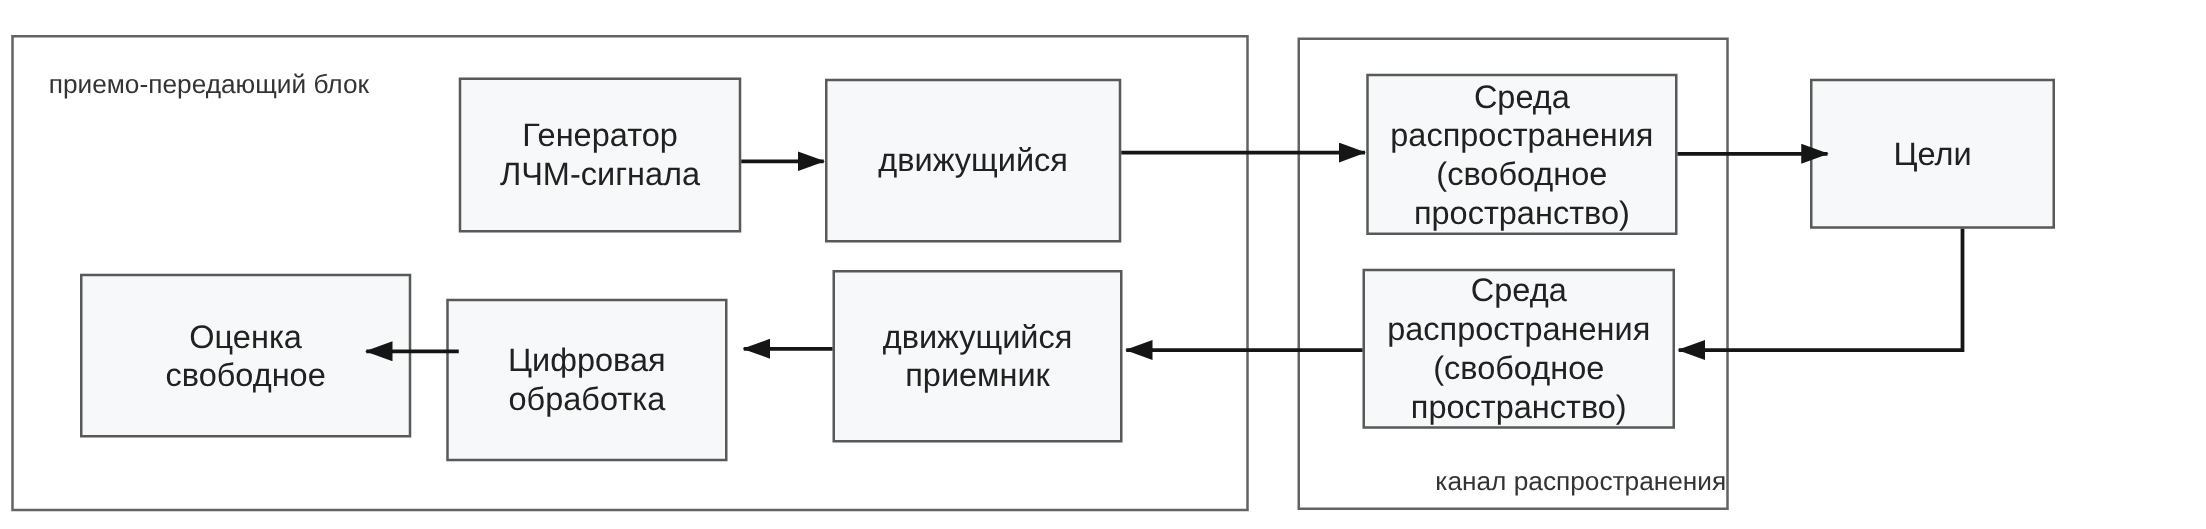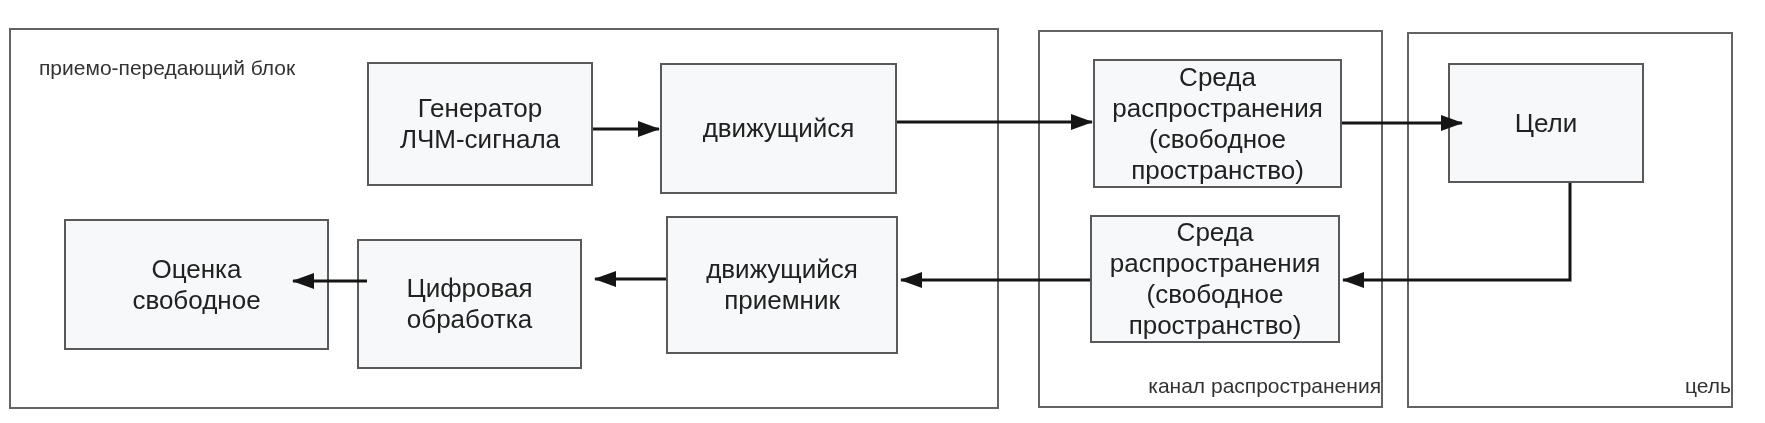--- a/index.html
+++ b/index.html
@@ -76,23 +76,20 @@
 <body>
 
 <div class="canvas">
 
   <div class="container c-transceiver">
     <div class="clabel clabel-topleft">приемо-передающий блок</div>
   </div>
   <div class="container c-channel">
     <div class="clabel clabel-bottom">канал распространения</div>
   </div>
-  <div class="container c-target">
-    <div class="clabel clabel-bottom">цель</div>
-  </div>
 
   <div class="node n-generator">
     <div>Генератор</div>
     <div>ЛЧМ-сигнала</div>
   </div>
 
   <div class="node n-transmitter">
     <div>движущийся</div>
   </div>
 

